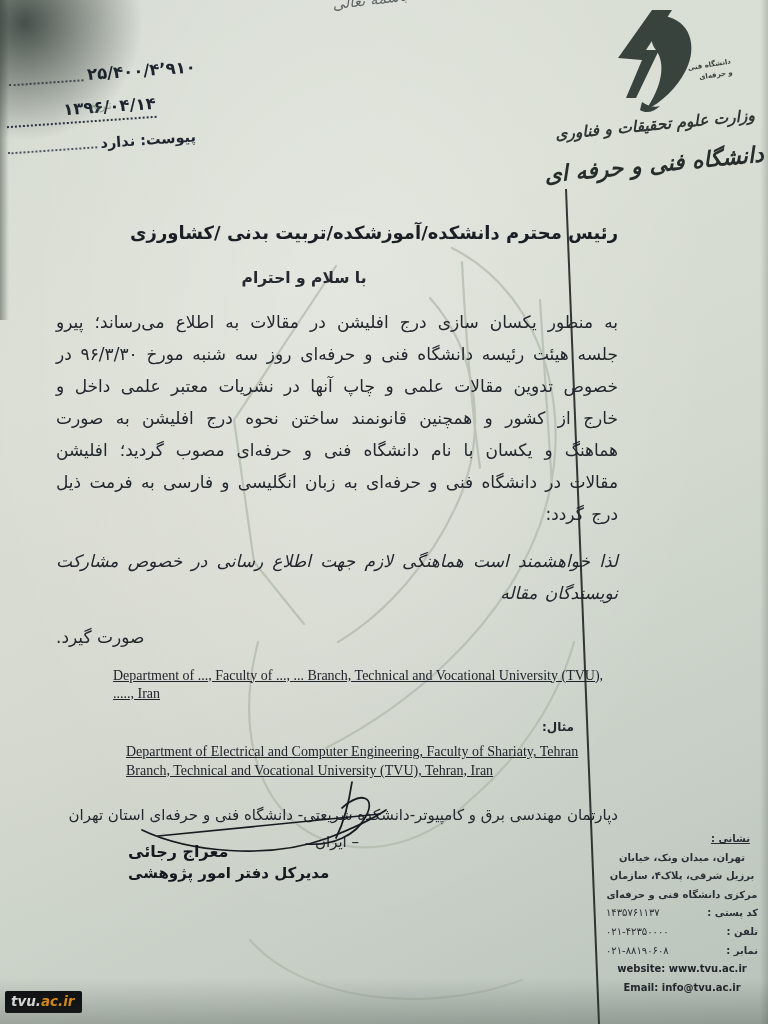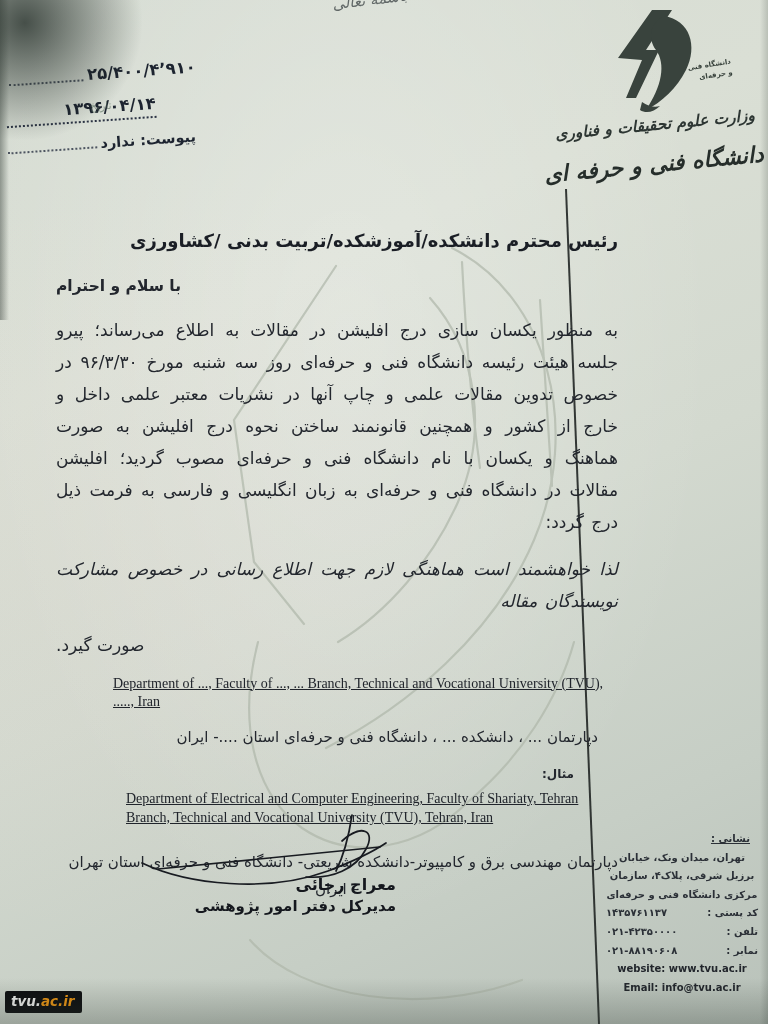--- a/index.html
+++ b/index.html
@@ -36,49 +36,49 @@
   
   .logo-svg{position:absolute;left:596px;top:2px;}
   .logo-caption{position:absolute;left:686px;top:60px;width:46px;font-size:7px;line-height:1.5;
     color:#38423c;text-align:right;transform:rotate(-9deg);direction:rtl;font-weight:bold;}
   .ministry{position:absolute;left:544px;top:116px;width:222px;text-align:center;direction:rtl;
     font-size:15.5px;font-weight:bold;font-style:italic;color:#2d3633;transform:rotate(-5.5deg);}
   .university{position:absolute;left:540px;top:152px;width:228px;text-align:center;direction:rtl;
     font-size:22px;font-weight:bold;font-style:italic;color:#262e2b;transform:rotate(-5.5deg);}
 
   
-  .body-block{position:absolute;left:56px;top:230px;width:562px;direction:rtl;}
+  .body-block{position:absolute;left:56px;top:222px;width:562px;direction:rtl;}
   .salutation{font-size:18px;font-weight:bold;text-align:right;padding-left:30px;margin-bottom:26px;color:#1a1e25;}
-  .greeting{font-size:15.5px;font-weight:600;text-align:left;padding-left:0;margin-right:-68px;  }
+  .greeting{font-size:15.5px;font-weight:600;text-align:center;padding-left:0;margin-right:-68px;  }
   .greeting{margin-right:0;padding-right:66px;margin-bottom:20px;}
   .para{font-size:17px;line-height:1.88;text-align:justify;word-spacing:2px;}
   .p1{margin-bottom:15px;}
   .p2{margin-bottom:12px;font-style:italic;}
   .tail-left{font-size:17px;line-height:1.88;text-align:left;margin-bottom:13px;}
   .en{direction:ltr;font-family:"Liberation Serif","DejaVu Serif",serif;font-size:14px;
     line-height:1.32;color:#20242b;text-align:left;text-decoration:underline;}
   .en1{width:505px;margin-bottom:17px;}
   .en2{width:492px;margin-bottom:22px;}
   .fa-format{font-size:15px;text-align:right;padding-right:20px;margin-bottom:21px;}
   .example-label{font-size:12px;font-weight:bold;text-align:right;padding-right:44px;margin-bottom:9px;}
   .fa-example{font-size:15px;line-height:1.8;text-align:justify;}
   .fa-example-tail{font-size:15px;line-height:1.8;text-align:center;}
 
   
-  .sig{position:absolute;left:128px;top:813px;width:268px;text-align:right;color:#15181e;}
+  .sig{position:absolute;left:128px;top:780px;width:268px;text-align:left;color:#15181e;}
   .sig-name{font-size:16px;font-weight:bold;direction:rtl;margin-top:-14px;}
   .sig-title{font-size:15px;font-weight:bold;direction:rtl;margin-top:3px;}
 
   
   .contact{position:absolute;left:604px;top:830px;width:156px;direction:rtl;
     font-size:10px;line-height:1.86;font-weight:600;color:#2b3037;}
   .contact .lbl-line{text-align:right;padding-right:10px;text-decoration:underline;}
   .contact .addr{text-align:center;}
   .contact .kv{display:flex;justify-content:space-between;align-items:baseline;padding:0 2px;}
-  .contact .kv .num{direction:ltr;letter-spacing:.5px;font-weight:bold;}
+  .contact .kv .num{direction:ltr;letter-spacing:.5px;font-weight:normal;}
   .contact .web{direction:ltr;text-align:center;font-weight:bold;font-size:10px;color:#22262c;}
 
   
   .chip{position:absolute;left:5px;top:991px;background:#0c0d0f;border-radius:2px;
     padding:2px 7px 4px 6px;font-style:italic;font-weight:bold;font-size:13.5px;display:flex;}
   .chip .pre{color:#f1f1ef;}
   .chip .suf{color:#ec9411;}
 </style>
 </head>
 <body>
@@ -132,21 +132,20 @@
   <div class="ministry">وزارت علوم تحقیقات و فناوری</div>
   <div class="university">دانشگاه فنی و حرفه ای</div>
 
   <div class="body-block">
     <div class="salutation">رئیس محترم دانشکده/آموزشکده/تربیت بدنی /کشاورزی</div>
     <div class="greeting">با سلام و احترام</div>
     <div class="para p1">به منظور یکسان سازی درج افلیشن در مقالات به اطلاع می‌رساند؛ پیرو جلسه هیئت رئیسه دانشگاه فنی و حرفه‌ای روز سه شنبه مورخ ۹۶/۳/۳۰ در خصوص تدوین مقالات علمی و چاپ آنها در نشریات معتبر علمی داخل و خارج از کشور و همچنین قانونمند ساختن نحوه درج افلیشن به صورت هماهنگ و یکسان با نام دانشگاه فنی و حرفه‌ای مصوب گردید؛ افلیشن مقالات در دانشگاه فنی و حرفه‌ای به زبان انگلیسی و فارسی به فرمت ذیل درج گردد:</div>
     <div class="para p2">لذا خواهشمند است هماهنگی لازم جهت اطلاع رسانی در خصوص مشارکت نویسندگان مقاله</div>
     <div class="tail-left">صورت گیرد.</div>
     <div class="en en1">Department of ..., Faculty of ..., ... Branch, Technical and Vocational University (TVU), ....., Iran</div>
-    <div class="fa-format">دپارتمان ... ، دانشکده ... ، دانشگاه فنی و حرفه‌ای استان ....- ایران</div>
     <div class="example-label">مثال:</div>
     <div class="en en2">Department of Electrical and Computer Engineering, Faculty of Shariaty, Tehran Branch, Technical and Vocational University (TVU), Tehran, Iran</div>
     <div class="fa-example">دپارتمان مهندسی برق و کامپیوتر-دانشکده شریعتی- دانشگاه فنی و حرفه‌ای استان تهران</div>
     <div class="fa-example-tail">– ایران</div>
   </div>
 
   <div class="sig">
     <svg width="268" height="72" viewBox="0 0 268 72">
       <g fill="none" stroke="#181b21" stroke-width="1.7" stroke-linecap="round">
         <path d="M224,2 C221,22 216,42 208,58"></path>

